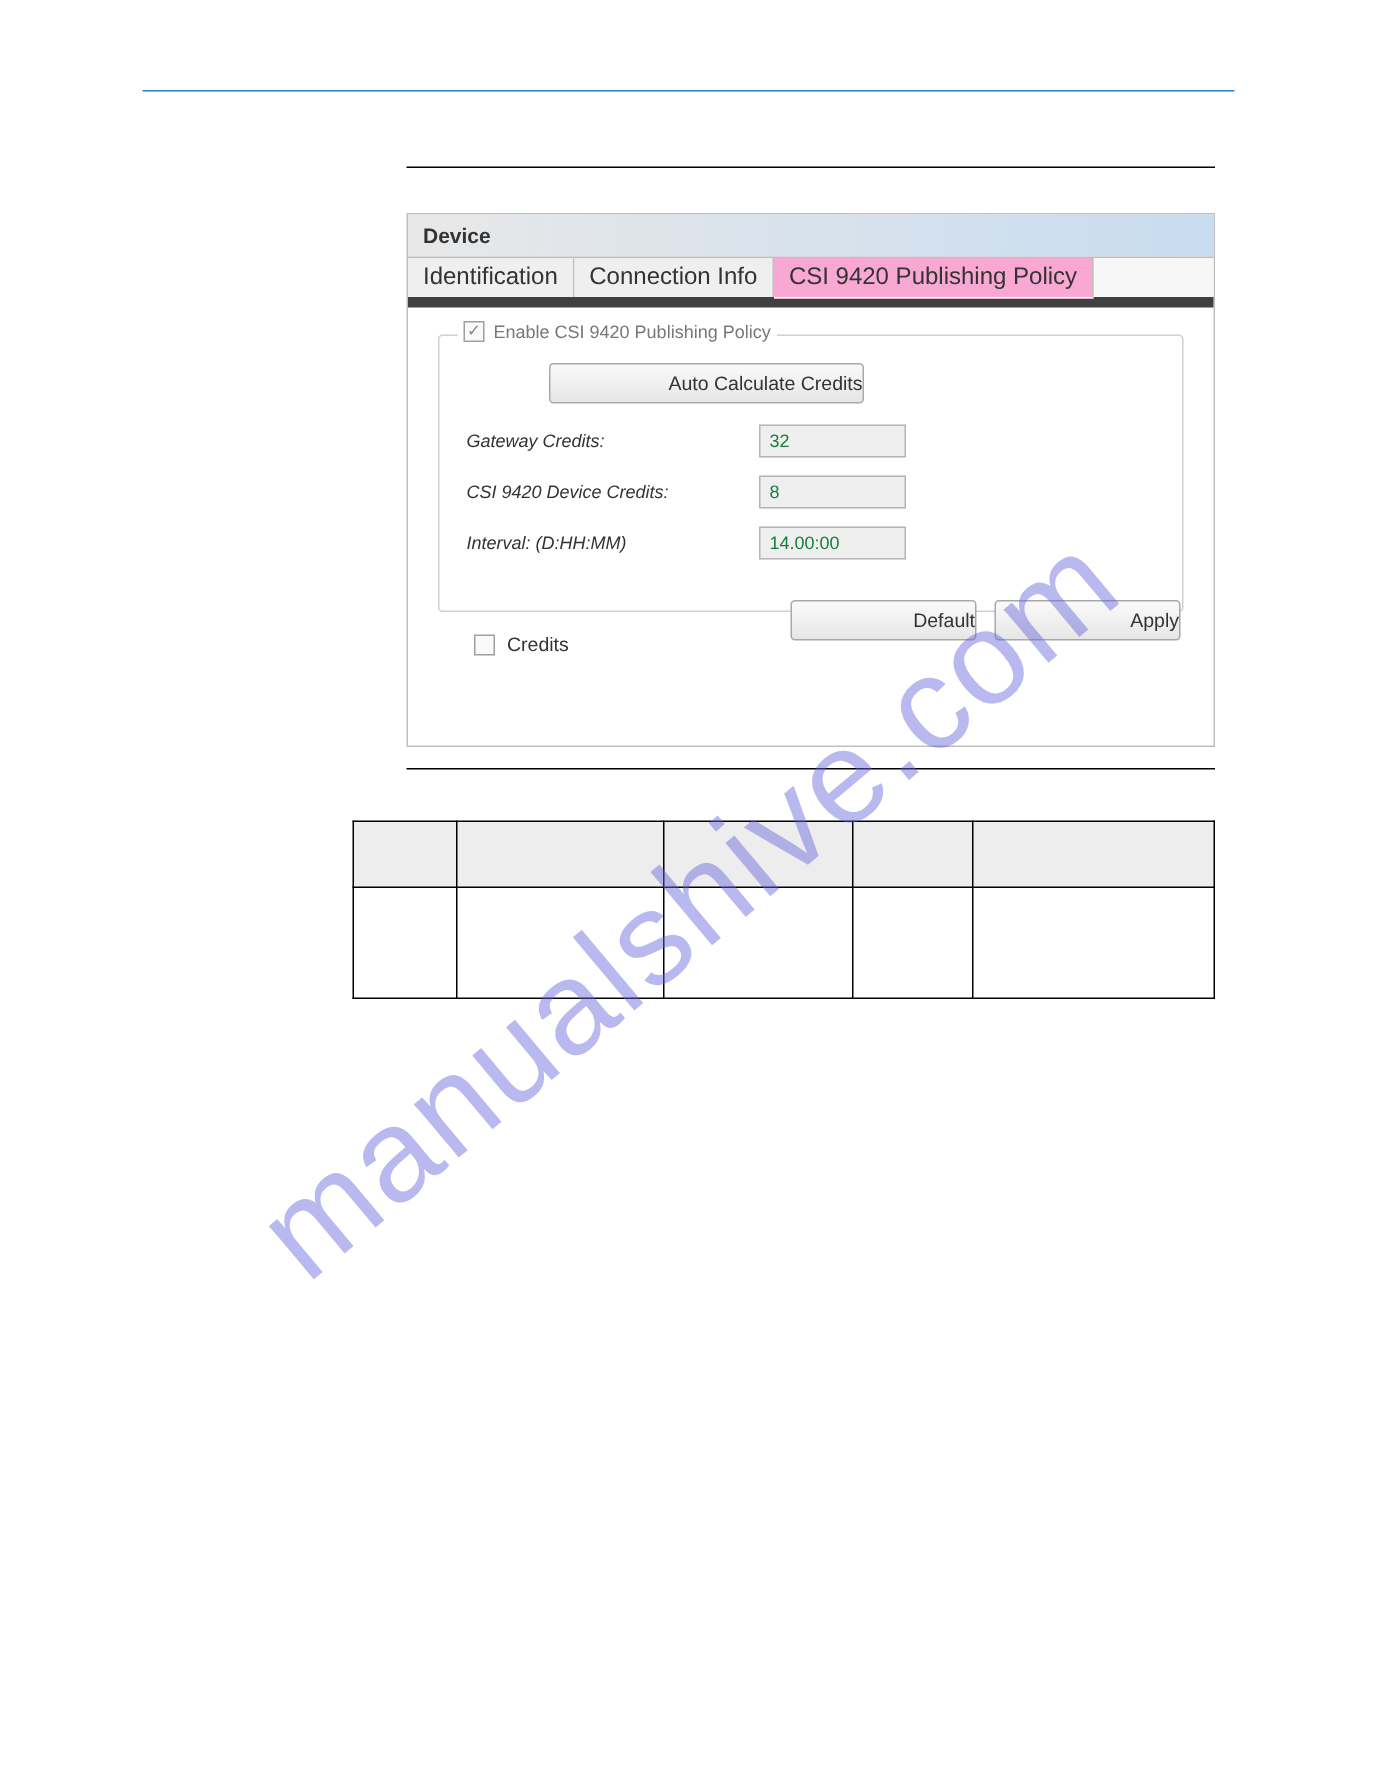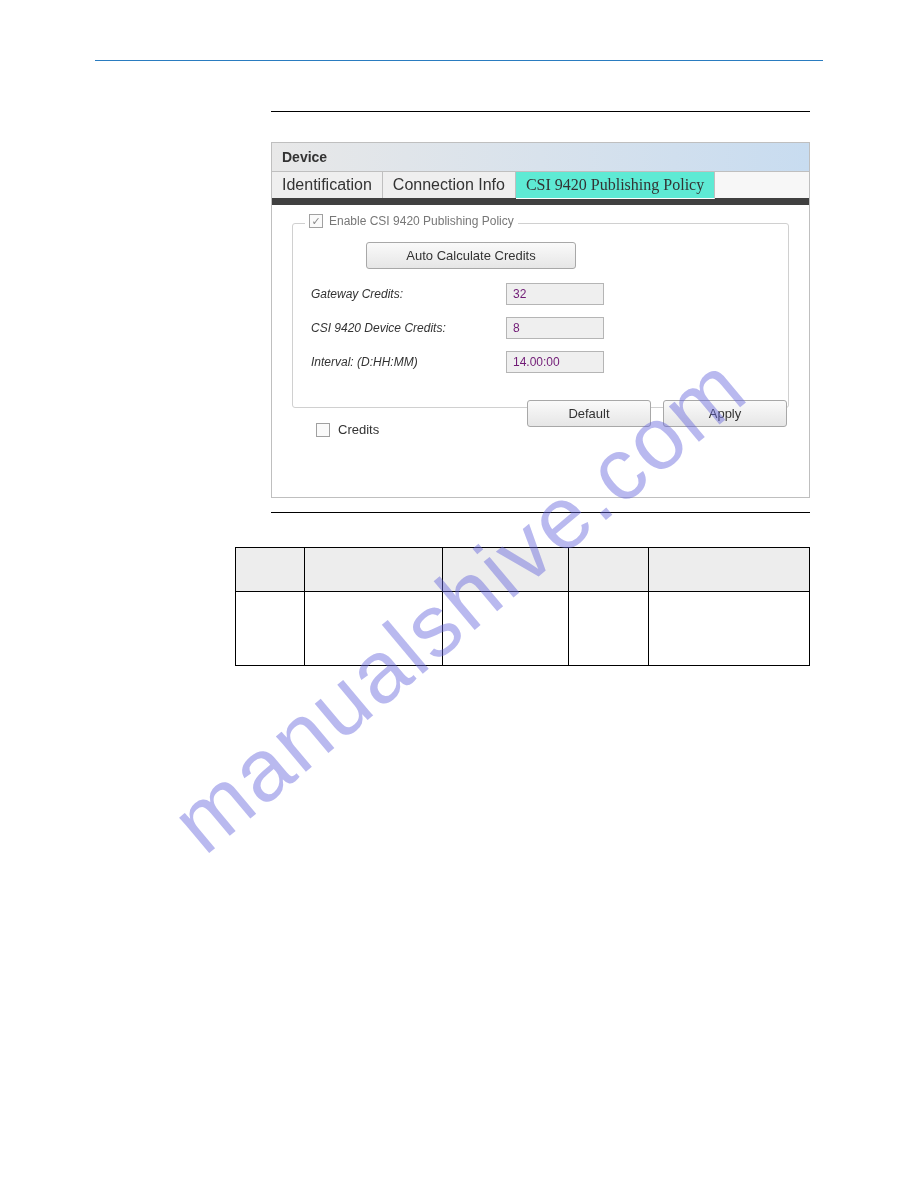--- a/index.html
+++ b/index.html
@@ -54,24 +54,23 @@
     font-family: "Segoe UI", Tahoma, sans-serif;
   }
   .tab {
     padding: 4px 10px;
     border-right: 1px solid #bfbfbf;
     background: #efefef;
     color: #333;
     cursor: pointer;
   }
   .tab.active {
-    background: #5eead4;
+    background: #f9a8d4;
     border-bottom: 1px solid #fff;
     margin-bottom: -1px;
-    font-family: Liberation Serif, serif;
   }
   .tab-body {
     padding: 18px 20px 60px 20px;
     position: relative;
     font-family: "Segoe UI", Tahoma, sans-serif;
   }
   .fieldset {
     border: 1px solid #d0d0d0;
     border-radius: 3px;
     padding: 14px 18px 22px 18px;
@@ -101,42 +100,42 @@
     color: #888;
     line-height: 1;
   }
   .btn {
     background: linear-gradient(#fafafa, #e6e6e6);
     border: 1px solid #a8a8a8;
     border-radius: 3px;
     font-size: 13px;
     color: #333;
     padding: 5px 0;
-    text-align: center;
+    text-align: right;
     cursor: pointer;
     font-family: "Segoe UI", Tahoma, sans-serif;
   }
   .btn-auto {
     width: 210px;
     margin: 4px 0 14px 55px;
   }
   .row {
     display: flex;
     align-items: center;
     margin: 12px 0;
     font-size: 12px;
     color: #333;
   }
   .row-label { width: 195px; font-style: italic; }
   .row-input {
     width: 98px;
     height: 22px;
     border: 1px solid #b5b5b5;
     background: #efefef;
-    color: #701a75;
+    color: #15803d;
     font-size: 12px;
     padding: 0 6px;
     font-family: "Segoe UI", Tahoma, sans-serif;
   }
   .override-row {
     display: flex;
     align-items: center;
     gap: 8px;
     margin: 14px 0 0 24px;
     font-size: 13px;

